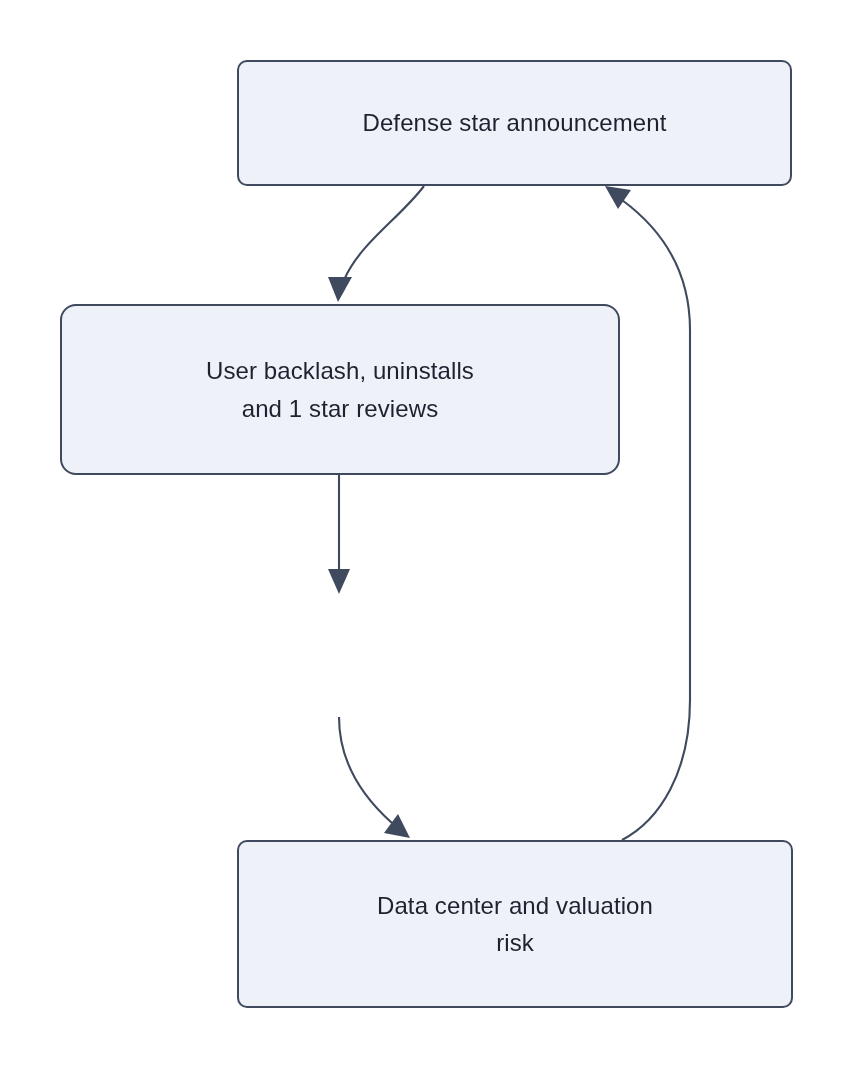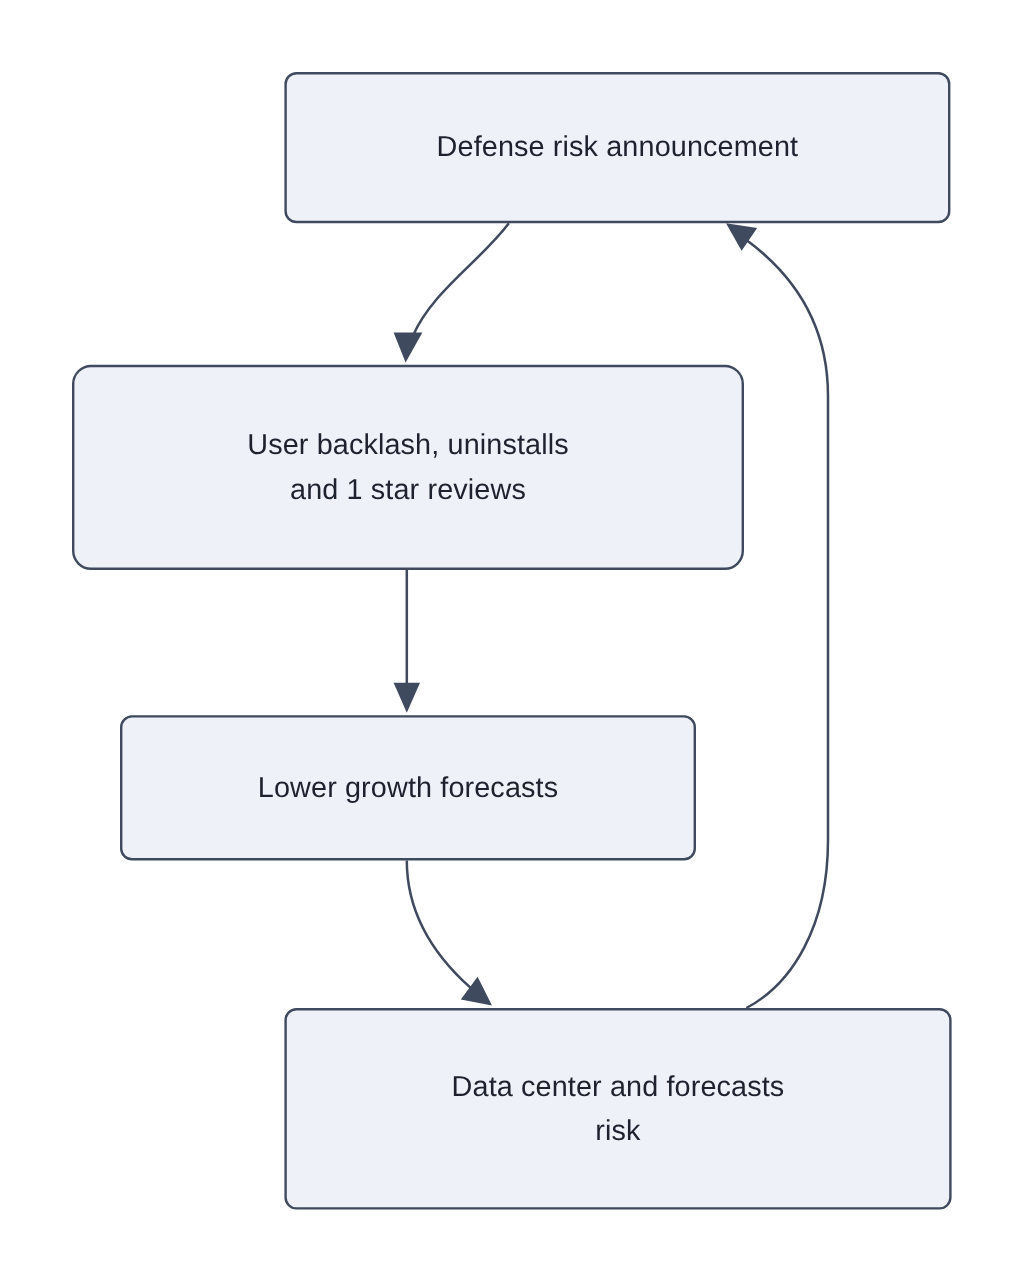--- a/index.html
+++ b/index.html
@@ -83,30 +83,27 @@
     </g>
 
     <g>
       <path class="edge-path" d="M 622,840 C 660,820 690,772 690,700
                L 690,330 C 690,268 660,228 622,200"></path>
       <polygon class="arrow-head" points="605,186 631,190 618,209"></polygon>
     </g>
   </svg>
 
   <div class="node" style="left:237px; top:60px; width:555px; height:126px;">
-    <span class="node-label">Defense risk announcement</span>
+    <span class="node-label">Defense star announcement</span>
   </div>
 
   <div class="node" style="left:60px; top:304px; width:560px; height:171px;border-radius:16px;">
     <span class="node-label">User backlash, uninstalls
 and 1 star reviews</span>
   </div>
 
-  <div class="node" style="left:100px; top:596px; width:480px; height:121px;">
-    <span class="node-label">Lower growth forecasts</span>
-  </div>
 
   <div class="node" style="left:237px; top:840px; width:556px; height:168px;">
-    <span class="node-label">Data center and forecasts
+    <span class="node-label">Data center and valuation
 risk</span>
   </div>
 
 </div>
 
 </body></html>

